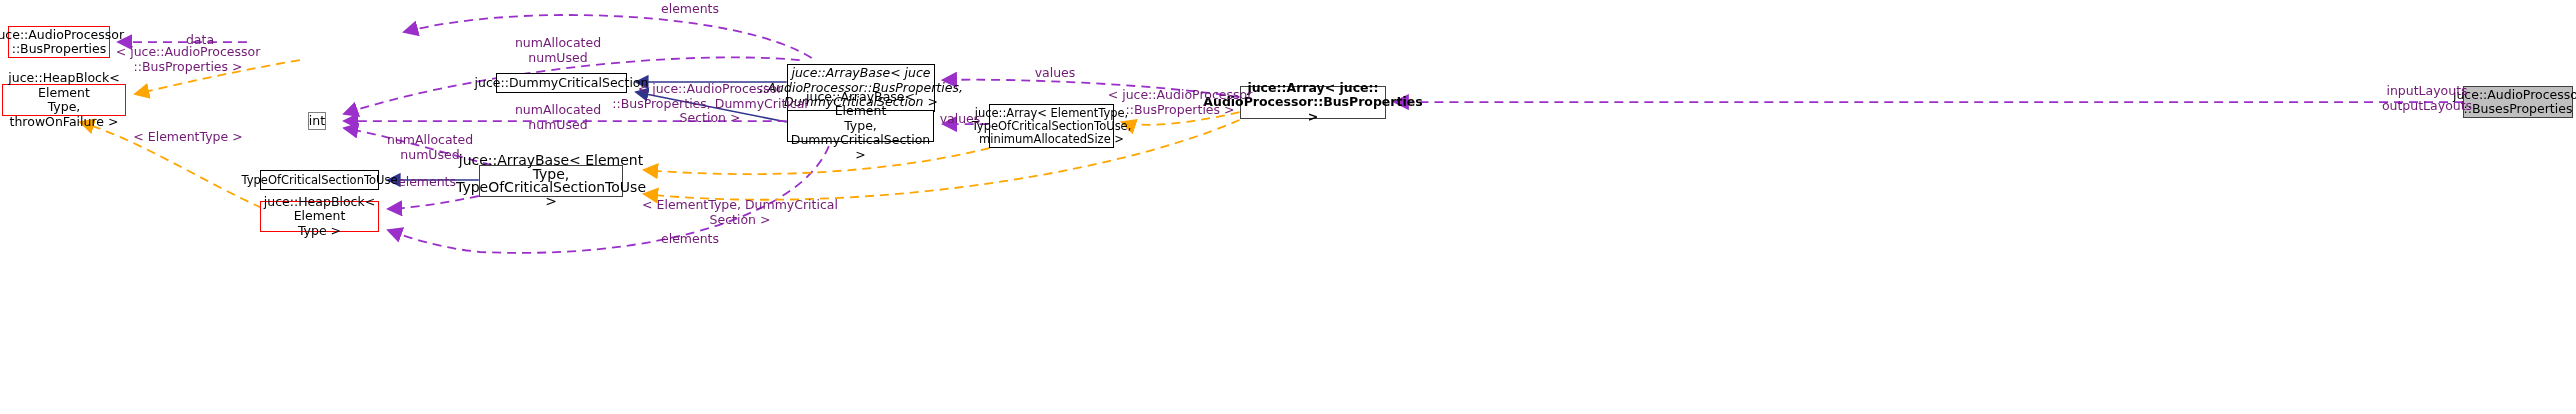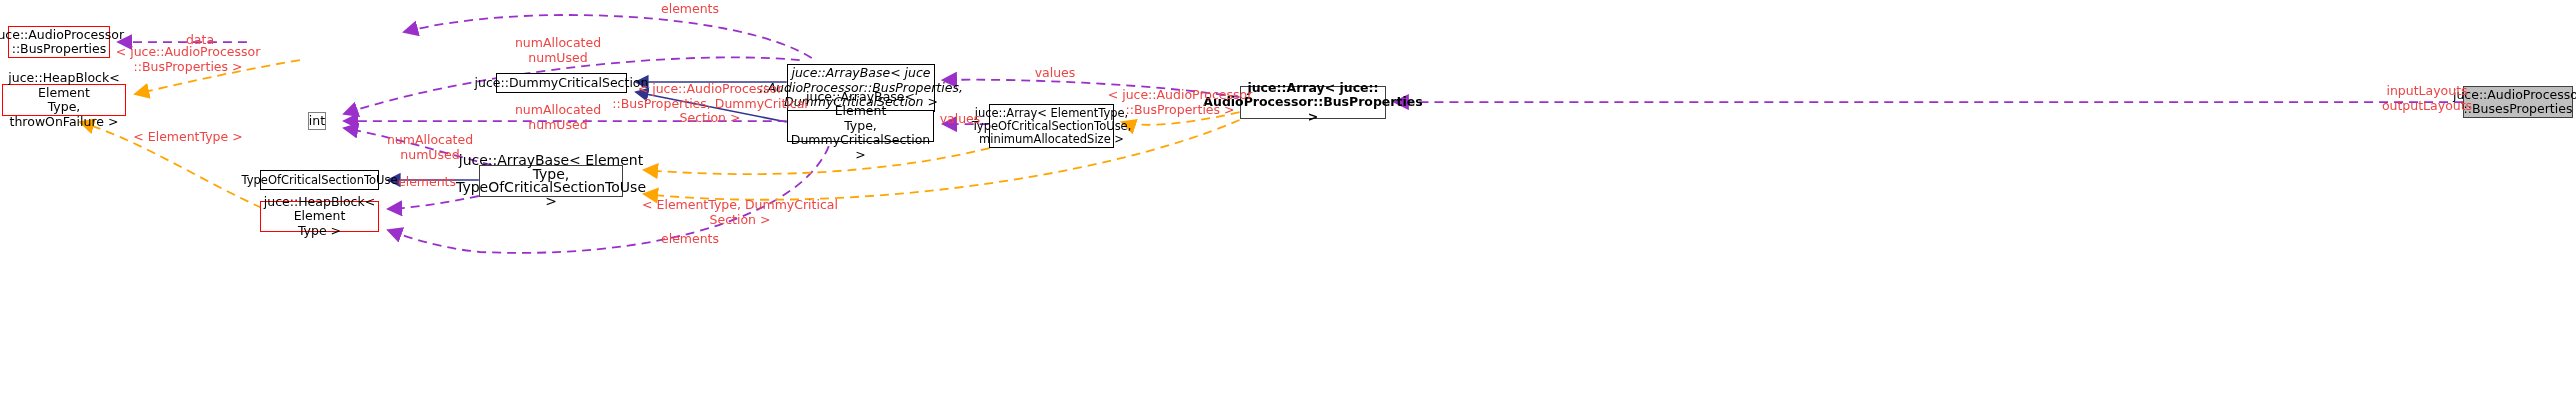--- a/index.html
+++ b/index.html
@@ -49,21 +49,21 @@
     border: 1px solid #808080;
   }
   .node.current {
     border: 1.6px solid #404040;
     background: #bfbfbf;
   }
   .edge-label {
     position: absolute;
     font-size: 12.5px;
     line-height: 14.5px;
-    color: #ef4444;
+    color: #701a75;
     text-align: center;
     white-space: pre-line;
     background: transparent;
     transform: translateX(-50%);
   }
 </style>
 </head>
 <body>
 
 <div id="diagram">

